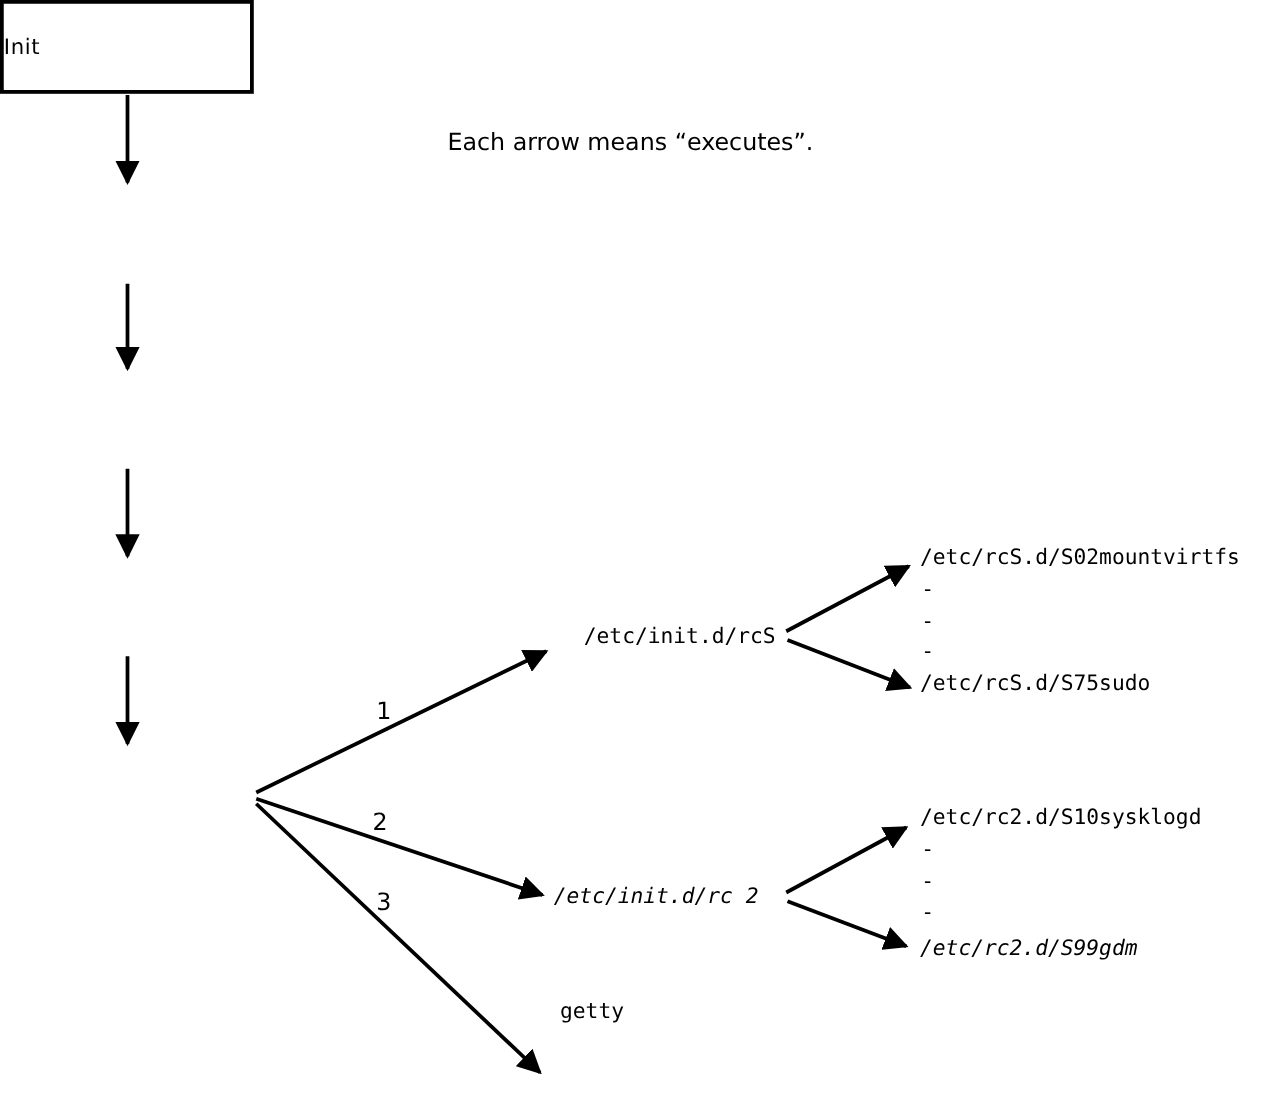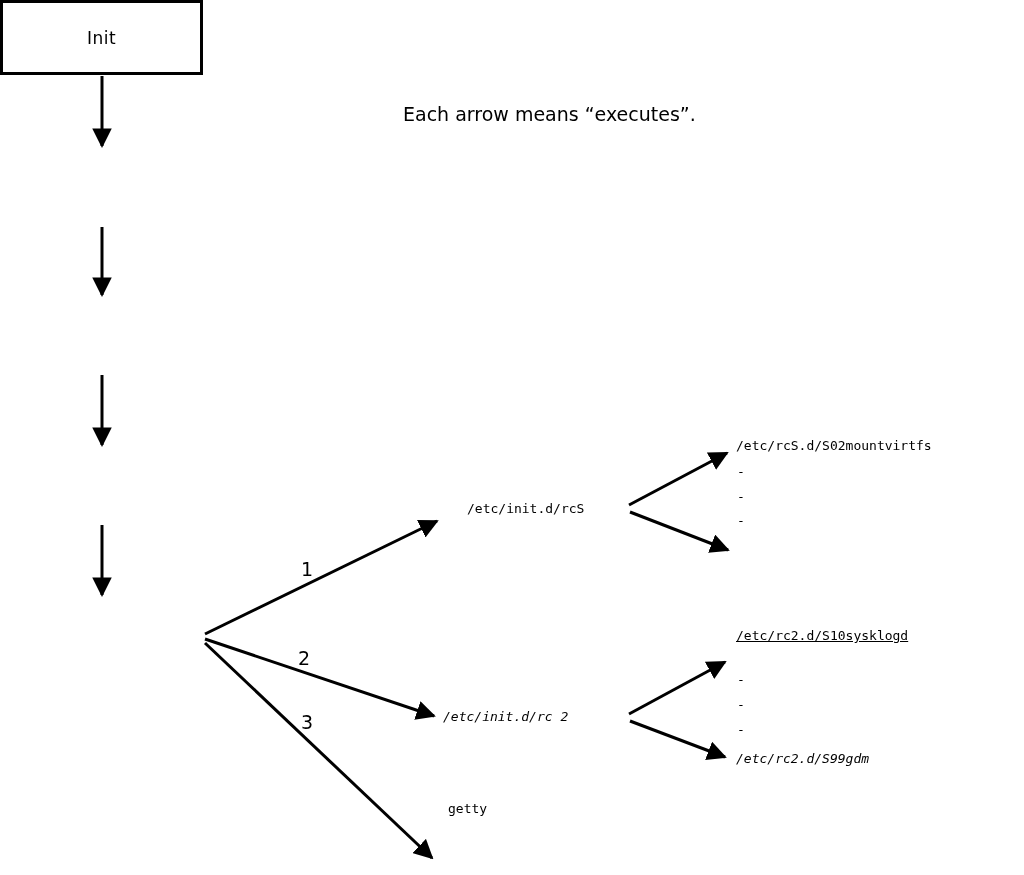--- a/index.html
+++ b/index.html
@@ -18,48 +18,46 @@
     width: 1024px; height: 875px;
   }
   .node {
     position: absolute;
     box-sizing: border-box;
     width: 203px;
     border: 3px solid #000;
     background: #fff;
     display: flex;
     align-items: center;
-    justify-content: center;
     font-size: 17px;
     letter-spacing: 0.5px;
   }
   #node-bios       { left: 0; top: 3;   height: 73px; }
   #node-bootloader { left: 0; top: 152; height: 75px; }
   #node-kernel     { left: 0; top: 301; height: 74px; }
   #node-initramfs  { left: 0; top: 451; height: 74px; }
   #node-init       { left: 0; top: 601; height: 75px; }
   .note {
     position: absolute;
     left: 358px; top: 103px;
     font-size: 19px;
-    margin-left: 45px;
   }
   .mono {
     position: absolute;
     font-family: "DejaVu Sans Mono", "Liberation Mono", monospace;
-    font-size: 13px;
+    font-size: 17px;
     line-height: 22px;
     white-space: pre;
   }
   #lbl-rcs   { left: 447px; top: 498px; margin-left: 20px; }
   #lbl-rc2   { left: 443px; top: 706px; font-style: italic; }
   #lbl-getty { left: 448px; top: 798px; }
   #lbl-s02   { left: 736px; top: 435px; }
   #lbl-s75   { left: 736px; top: 536px; }
-  #lbl-s10   { left: 736px; top: 625px; text-decoration: underline; }
+  #lbl-s10   { left: 736px; top: 643px; }
   #lbl-s99   { left: 736px; top: 748px; font-style: italic; }
   .dash1-0 { left: 737px; top: 461px; }
   .dash1-1 { left: 737px; top: 486px; }
   .dash1-2 { left: 737px; top: 510px; }
   .dash2-0 { left: 737px; top: 669px; }
   .dash2-1 { left: 737px; top: 694px; }
   .dash2-2 { left: 737px; top: 719px; }
   .order-num {
     position: absolute;
     font-size: 19px;
@@ -120,20 +118,21 @@
   <div class="order-num" id="num-3">3</div>
 
   <div class="mono" id="lbl-rcs">/etc/init.d/rcS</div>
   <div class="mono" id="lbl-rc2">/etc/init.d/rc 2</div>
   <div class="mono" id="lbl-getty">getty</div>
 
   <div class="mono" id="lbl-s02">/etc/rcS.d/S02mountvirtfs</div>
   <div class="mono dash1-0">-</div>
   <div class="mono dash1-1">-</div>
   <div class="mono dash1-2">-</div>
+  <div class="mono" id="lbl-s75">/etc/rcS.d/S75sudo</div>
 
   <div class="mono" id="lbl-s10">/etc/rc2.d/S10sysklogd</div>
   <div class="mono dash2-0">-</div>
   <div class="mono dash2-1">-</div>
   <div class="mono dash2-2">-</div>
   <div class="mono" id="lbl-s99">/etc/rc2.d/S99gdm</div>
 
 </div>
 
 </body></html>

